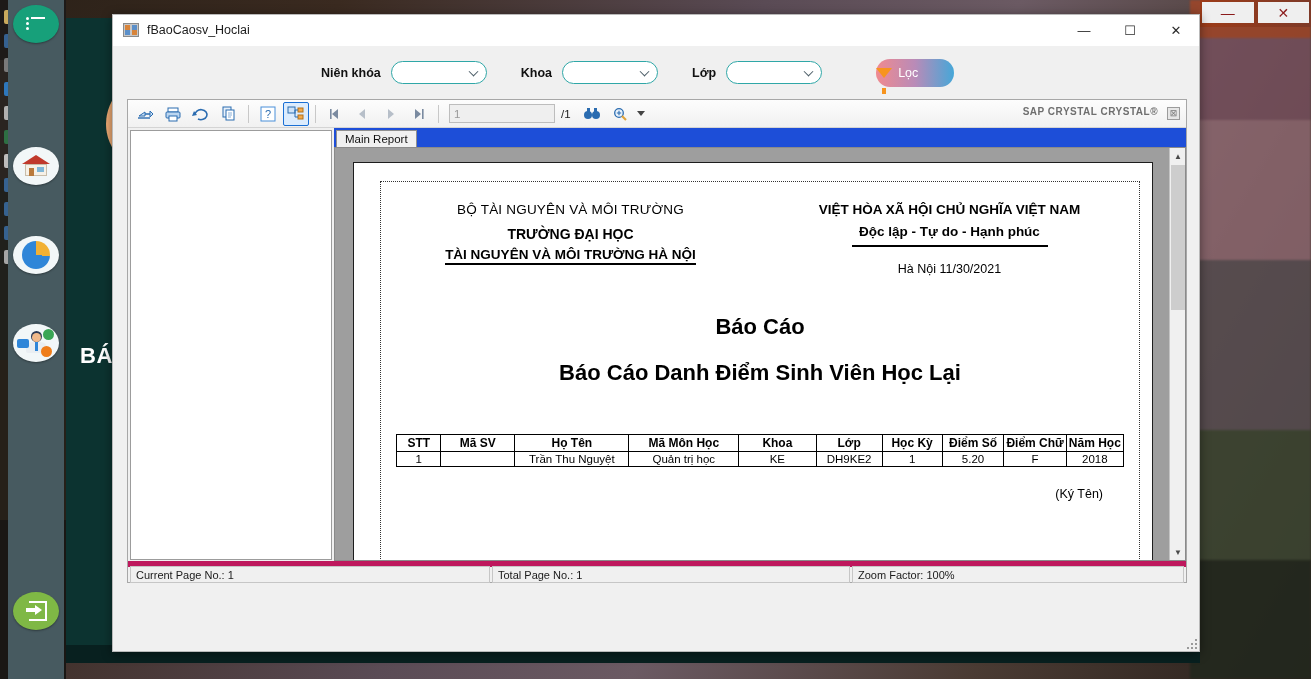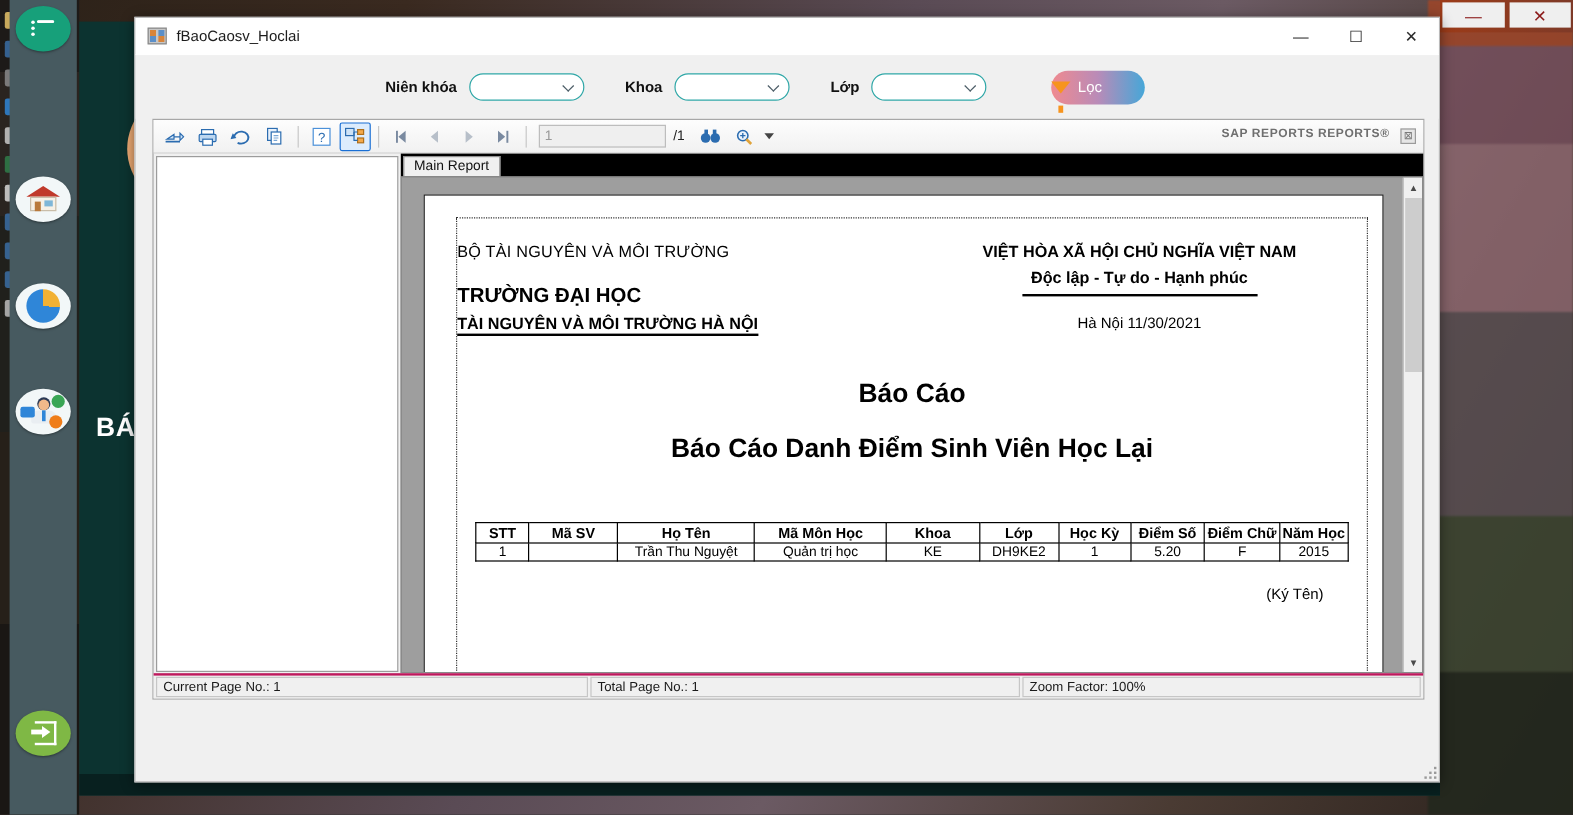--- a/index.html
+++ b/index.html
@@ -204,21 +204,21 @@
     position:absolute; right: 6px; top: 7px; width:13px;height:13px;
     border:1px solid #9b9b9b; color:#7a7a7a; font-size:9px; line-height:11px; text-align:center;
     background:#e6e6e6;
   }
 
   #viewer-body { position: absolute; left:0; top:28px; right:0; bottom: 21px; display:flex; }
   #tree-panel {
     width: 202px; background:#fff; border:1px solid #9c9c9c; margin: 2px 1px 1px 2px;
   }
   #report-area {
-    flex: 1; position: relative; background: #000000; margin: 0 0 0 1px;
+    flex: 1; position: relative; background: #1d4ed8; margin: 0 0 0 1px;
     display:flex; flex-direction: column;
   }
   #tabstrip { height: 19px; padding-left: 2px; display:flex; align-items:flex-end; }
   .rtab {
     font-size: 11.5px; padding: 2px 8px 2px 8px; background:#f0f0f0;
     border:1px solid #909090; border-bottom:none; color:#111;
   }
   #report-scroll {
     flex:1; background: #9e9e9e; border:1px solid #8a8a8a; position: relative; overflow: hidden;
     margin: 0 0 0 0;
@@ -227,24 +227,24 @@
     position: absolute; left: 18px; top: 14px; width: 800px; height: 600px;
     background: #fff; border: 1px solid #1d1d1d;
   }
   #page-inner {
     position: absolute; left: 26px; top: 18px; right: 12px; bottom: 12px;
     border: 1px dotted #333; border-right: 1px dotted #333;
   }
   
   .rpt { font-family: "Liberation Sans", sans-serif; color:#000; }
   .hdr-row { display:flex; padding-top: 20px; }
-  .hdr-left { width: 50%; }
+  .hdr-left { width: 50%; text-align:center; }
   .hdr-right { width: 50%; text-align:center; }
   .h-line1 { font-size: 13.5px; letter-spacing:.2px; }
-  .h-line2 { font-size: 17px; font-weight: bold; margin-top: 20px; }
+  .h-line2 { font-size: 14px; font-weight: bold; margin-top: 9px; }
   .h-line3 { font-size: 13.5px; font-weight: bold; margin-top: 5px; }
   .h-line3 span { border-bottom: 2px solid #000; padding-bottom: 1px; }
   .r-line1 { font-size: 13.5px; font-weight: bold; }
   .r-line2 { font-size: 13.5px; font-weight: bold; margin-top: 7px; }
   .r-rule { width: 196px; height: 2px; background:#000; margin: 6px auto 0 auto; }
   .r-date { font-size: 12.5px; margin-top: 15px; }
   .title-big { text-align:center; font-size: 22px; font-weight: bold; margin-top: 38px; }
   .title-sub { text-align:center; font-size: 22px; font-weight: bold; margin-top: 20px; }
 
   table.report-table { border-collapse: collapse; width: 96%; margin: 48px auto 0 auto; }
@@ -261,21 +261,21 @@
   
   #vscroll {
     position:absolute; right:0; top:0; width:16px; bottom:0; background:#f0f0f0; border-left:1px solid #c3c3c3;
   }
   .sb-btn { width:16px;height:16px; background:#f0f0f0; display:flex;align-items:center;justify-content:center;
     font-size:8px; color:#4a4a4a; }
   #vthumb { position:absolute; left:1px; top:17px; width:14px; height:145px; background:#cdcdcd; }
 
   #statusbar {
     position:absolute; left:0; right:0; bottom:0; height:21px;
-    display:flex; align-items:center; background:#f0f0f0; border-top:2px solid #be185d;
+    display:flex; align-items:center; background:#f0f0f0; border-top:6px solid #be185d;
     font-size: 11px; color:#1a1a1a;
   }
   .status-cell { padding: 0 5px; height:17px; display:flex; align-items:center;
     border:1px solid #c6c6c6; margin: 1px 0 1px 2px; background:#f0f0f0; }
   .sc1 { width: 360px; } .sc2 { width: 358px; } .sc3 { flex:1; margin-right: 2px;}
 
   #resize-grip { position:absolute; right:2px; bottom:2px; width:12px; height:12px;}
   #resize-grip i { position:absolute; width:2px;height:2px;background:#9a9a9a;}
 </style>
 </head>
@@ -476,21 +476,21 @@
       </div>
       <div class="tb-btn">
         <svg width="16" height="14" viewBox="0 0 16 14">
             <circle cx="7" cy="6" r="4.3" fill="#eaf3fc" stroke="#2b6cb0" stroke-width="1.3"></circle>
             <path d="M4.8 6 h4.4 M7 3.8 v4.4" stroke="#2b6cb0" stroke-width="1.1"></path>
             <path d="M10 9 l4 4" stroke="#e0a33a" stroke-width="2.2"></path>
           </svg>
       </div>
       <div class="zoom-caret"></div>
 
-      <div id="sap-brand">SAP REPORTS REPORTS®</div>
+      <div id="sap-brand">SAP CRYSTAL CRYSTAL®</div>
       <div id="brand-close">⊠</div>
     </div>
 
     <div id="viewer-body">
       <div id="tree-panel"></div>
 
       <div id="report-area">
         <div id="tabstrip">
           <div class="rtab">Main Report</div>
         </div>
@@ -535,21 +535,21 @@
                       <tr>
                         <td>1</td>
                         <td></td>
                         <td>Trần Thu Nguyệt</td>
                         <td>Quản trị học</td>
                         <td>KE</td>
                         <td>DH9KE2</td>
                         <td>1</td>
                         <td>5.20</td>
                         <td>F</td>
-                        <td>2015</td>
+                        <td>2018</td>
                       </tr>
                     </tbody>
                 </table>
 
                 <div class="signer">
                   <div class="s2">(Ký Tên)</div>
                 </div>
               </div>
             </div>
           </div>

